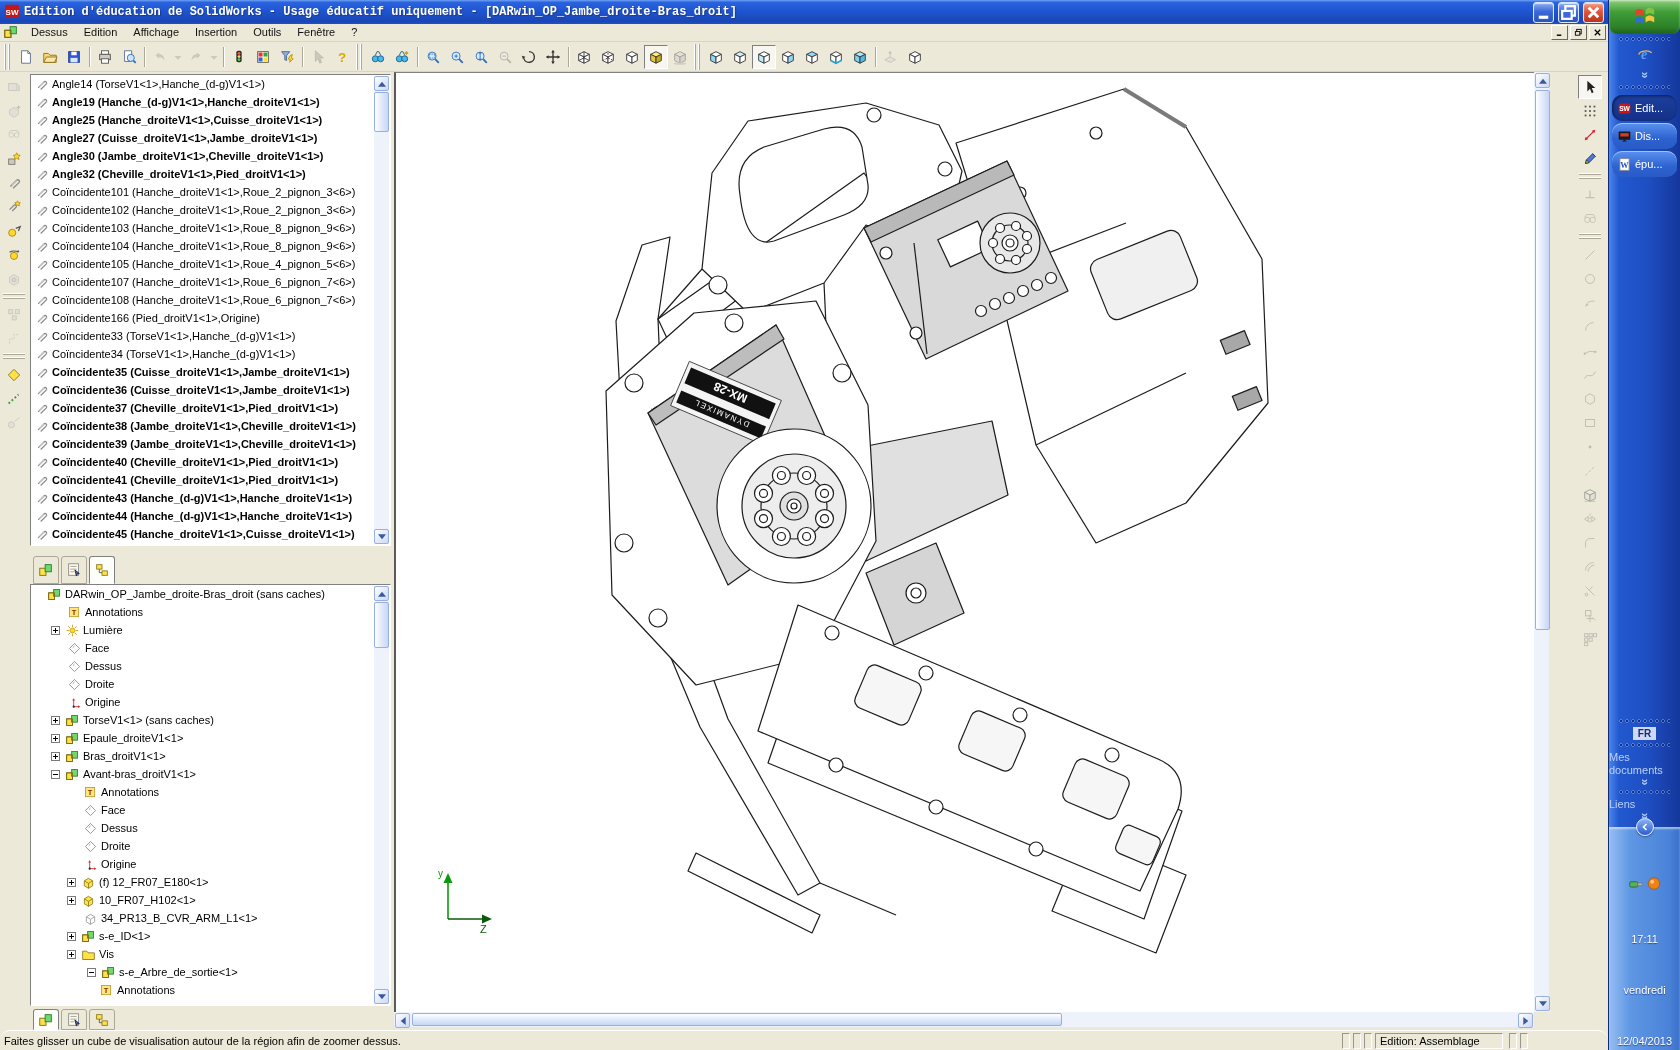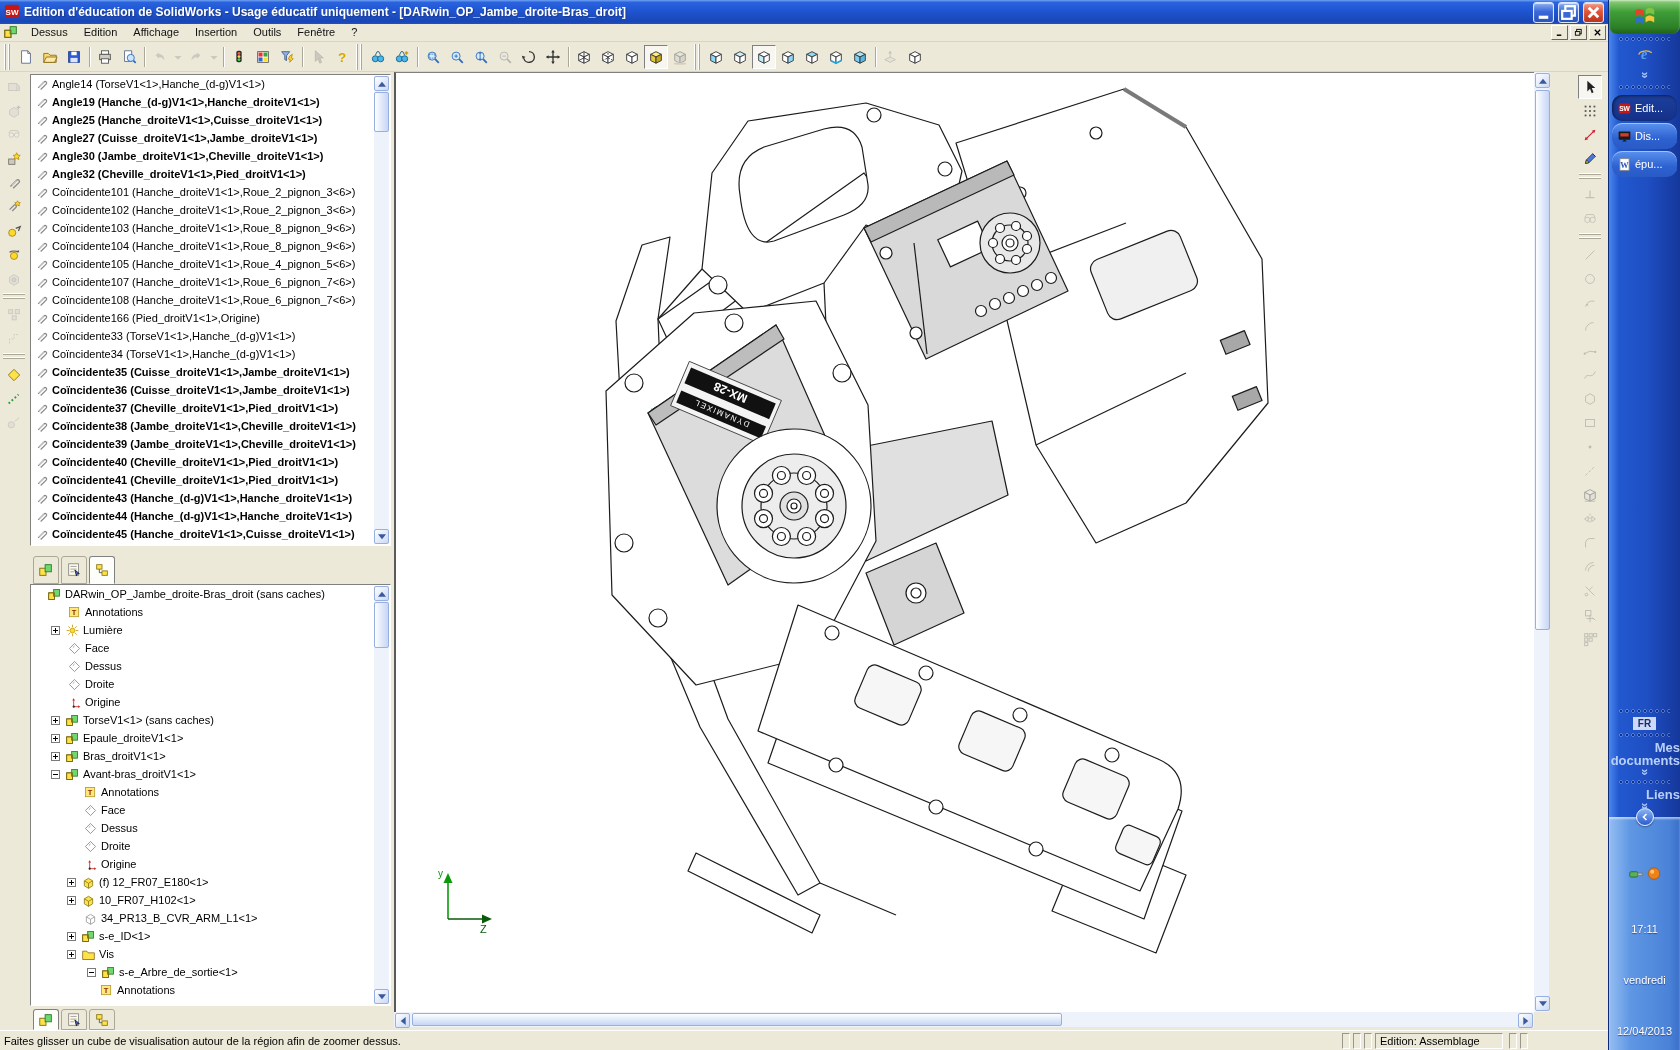--- a/index.html
+++ b/index.html
@@ -4,21 +4,21 @@
 <style>
   html,body{margin:0;padding:0;width:1680px;height:1050px;overflow:hidden;
     font-family:"Liberation Sans","DejaVu Sans",sans-serif;font-size:11px;background:#ece9d8;}
   *{box-sizing:border-box;}
   .main{position:absolute;left:0;top:0;width:1608px;height:1050px;background:#ece9d8;}
 
   
   .titlebar{position:absolute;left:0;top:0;right:0;height:24px;display:flex;align-items:center;gap:4px;
     padding:0 4px;color:#fff;font-weight:bold;font-size:12px;
     background:linear-gradient(180deg,#6ea1f4 0%,#2a63dd 10%,#1f55d2 45%,#1a46b4 90%,#2050c8 100%);}
-  .titlebar .ttext{flex:1;white-space:nowrap;overflow:hidden;text-shadow:1px 1px 1px #1a3a8c;}
+  .titlebar .ttext{flex:1;white-space:nowrap;overflow:hidden;text-shadow:1px 1px 1px #1a3a8c;font-family:Liberation Mono, monospace;}
   .winbtn{width:21px;height:21px;border-radius:3px;border:1px solid #dce6fb;display:flex;align-items:center;
     justify-content:center;background:linear-gradient(180deg,#8fb0f2,#3a69d8 45%,#2a53bc);box-shadow:inset 0 1px 1px rgba(255,255,255,.7);}
   .winbtn.close{background:linear-gradient(180deg,#f2a088,#e0553a 45%,#b8341a);}
   .ico{display:inline-flex;width:16px;height:16px;align-items:center;justify-content:center;}
   .ico svg{width:16px;height:16px;}
 
   
   .menubar{position:absolute;left:0;top:24px;right:0;height:18px;display:flex;align-items:center;gap:0;
     background:#ece9d8;border-bottom:1px solid #d8d4c8;padding-left:3px;}
   .menu-item{padding:1px 8px 2px 8px;color:#111;}
@@ -86,21 +86,21 @@
   .sthumb.h{background:linear-gradient(180deg,#fdfeff,#c6d6f6);}
   .sb.v{width:15px;}
   .sb.h{height:15px;}
   .list-sb{right:1px;top:1px;bottom:1px;}
   .vp-vsb{left:1534px;top:72px;height:940px;}
   .vp-hsb{left:394px;top:1012px;width:1140px;}
   .corner{position:absolute;left:1534px;top:1012px;width:17px;height:18px;background:#ece9d8;}
 
   
   .statusbar{position:absolute;left:0;right:0;bottom:0;height:20px;background:#ece9d8;border-top:1px solid #fff;
-    display:flex;align-items:center;padding:0 4px;}
+    display:flex;align-items:center;padding:0 4px;border-radius:10px;}
   .statusbar .msg{flex:1;}
   .scell{height:16px;border:1px solid;border-color:#9a968a #fff #fff #9a968a;margin-left:3px;}
   .scell.tiny{width:8px;}
   .scell.mode{width:128px;padding:1px 4px;margin:0 3px;}
   .statusbar .endgap{width:76px;}
 
   
   .taskbar{position:absolute;right:0;top:0;width:72px;height:1050px;display:flex;flex-direction:column;color:#fff;
     background:linear-gradient(90deg,#4a86ec 0%,#2258cf 14%,#1e4ec2 55%,#15379b 100%);border-left:1px solid #0d2a78;}
   .startbtn{height:34px;margin:0;display:flex;align-items:center;justify-content:center;border-radius:0 0 8px 8px;
@@ -111,22 +111,22 @@
   .ql{display:flex;flex-direction:column;align-items:center;gap:2px;padding:2px 0;}
   .ql .ico svg{width:22px;height:22px;}
   .chev{color:#a8c6f8;font-weight:bold;transform:rotate(90deg);font-size:12px;line-height:8px;height:10px;}
   .tk-btn{margin:2px 3px;height:26px;border-radius:10px;display:flex;align-items:center;gap:3px;padding:0 4px;
     background:linear-gradient(180deg,#5b92ee,#2d62d2 60%,#2a5ac4);box-shadow:inset 0 1px 0 rgba(255,255,255,.45);font-size:11px;}
   .tk-btn .ico svg{width:15px;height:15px;}
   .tk-btn.active{background:linear-gradient(180deg,#1c3f9e,#143188);box-shadow:inset 1px 1px 3px rgba(0,0,0,.55);}
   .tk-btn .tlab{overflow:hidden;white-space:nowrap;}
   .grow{flex:1;}
   .lang{align-self:center;background:#cdd9f6;color:#1c2b6e;padding:1px 5px;font-size:10px;font-weight:bold;}
-  .tk-toolbar{color:#b9d0f8;text-align:right;font-size:13px;line-height:13px;font-weight:bold;}
-  .tray{margin-top:6px;min-height:104px;display:flex;flex-direction:column;align-items:center;padding-bottom:11px;
+  .tk-toolbar{color:#b9d0f8;text-align:left;font-size:11px;line-height:13px;}
+  .tray{margin-top:6px;min-height:104px;display:flex;flex-direction:column;align-items:center;padding-bottom:1px;
     background:linear-gradient(90deg,#95bdf2 0%,#5f97e4 30%,#4a82d8 85%,#3a6fc8 100%);box-shadow:inset 0 2px 2px rgba(255,255,255,.5);gap:36px;}
   .hidebtn{width:18px;height:18px;border-radius:50%;margin-top:-9px;display:flex;align-items:center;justify-content:center;
     background:linear-gradient(180deg,#8ab4f4,#2a5bd0);border:1px solid #e8f0ff;box-shadow:0 1px 2px rgba(0,0,0,.4);}
   .hidebtn svg{width:10px;height:10px;}
   .trayicons{display:flex;gap:2px;margin:4px 0 2px 0;}
   .trayicons .ico svg{width:17px;height:17px;}
   .tray .t{color:#fff;font-size:11px;line-height:15px;text-shadow:0 1px 1px #2a4a9c;}
 </style>
 </head>
 <body>

